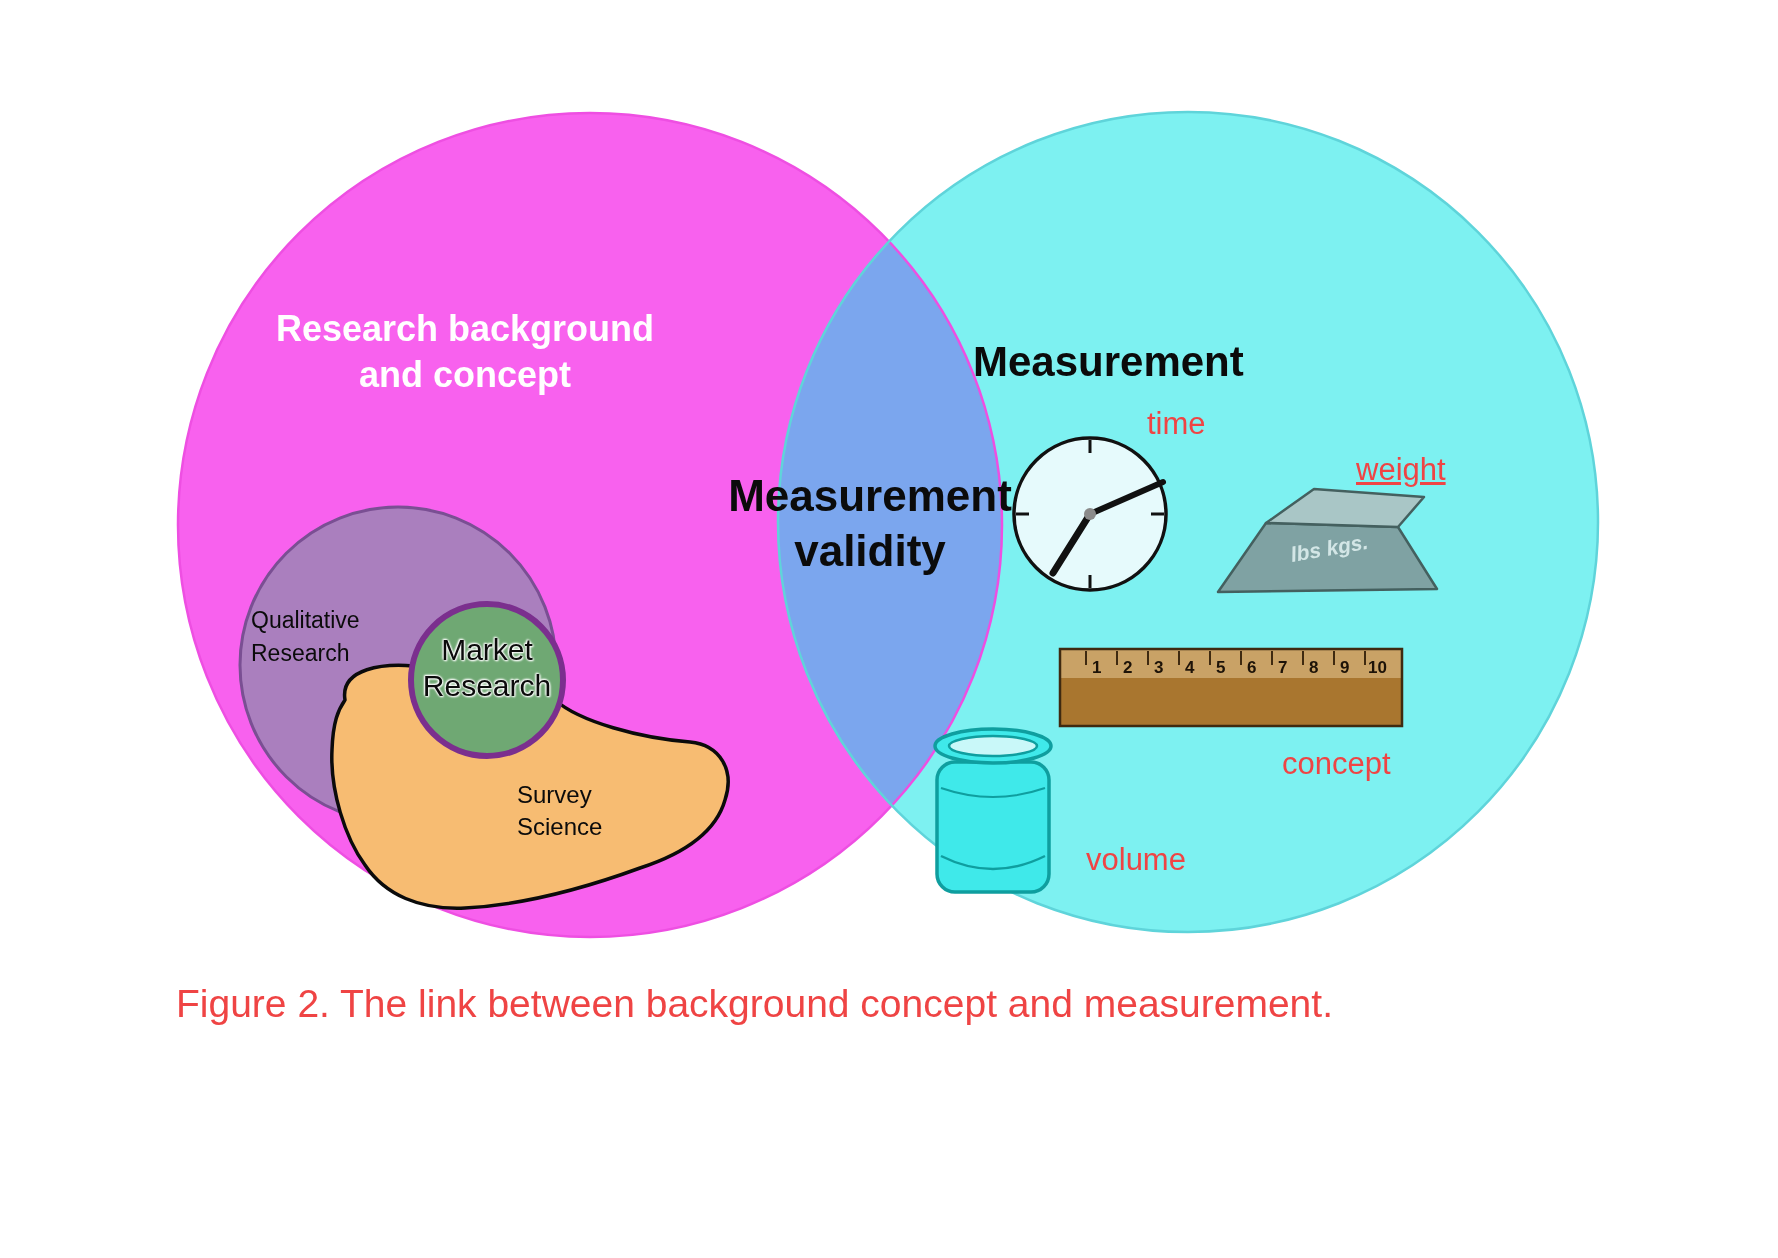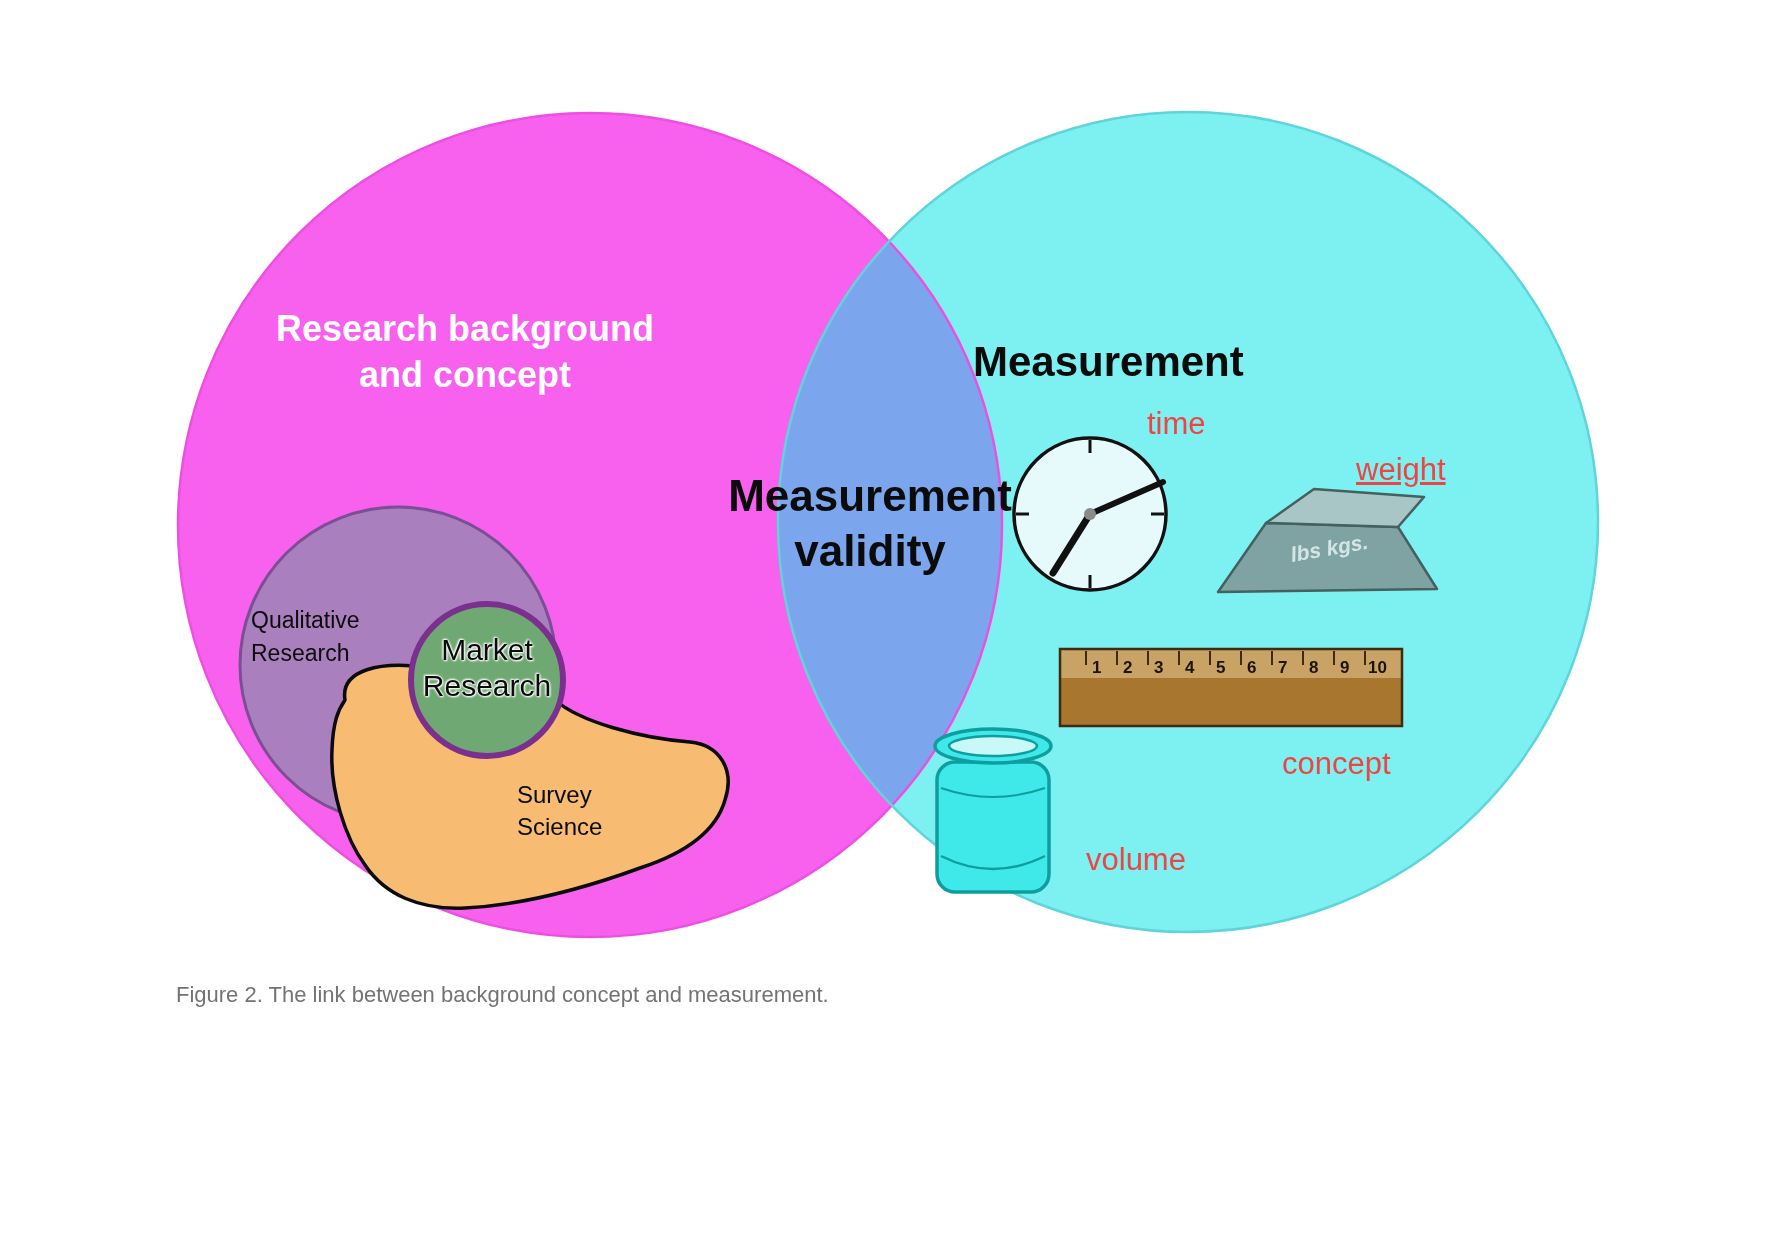--- a/index.html
+++ b/index.html
@@ -65,22 +65,22 @@
     color: #0b0b0b;
     text-shadow: 0 0 2px #ffffff, 0 0 3px #ffffff, 1px 1px 2px #ffffff, -1px -1px 2px #ffffff;
   }
   .survey-label {
     left: 517px; top: 779px;
     font-size: 24px; line-height: 1.32;
     color: #0b0b0b;
   }
   .caption {
     left: 176px; top: 982px;
-    font-size: 22px;
-    color: #737373;
+    font-size: 39px;
+    color: #ef4444;
     white-space: nowrap;
   }
 </style>
 </head>
 <body>
 
 <div class="stage">
 
   <svg class="layer" width="1778" height="1258" viewBox="0 0 1778 1258">
     <defs>

